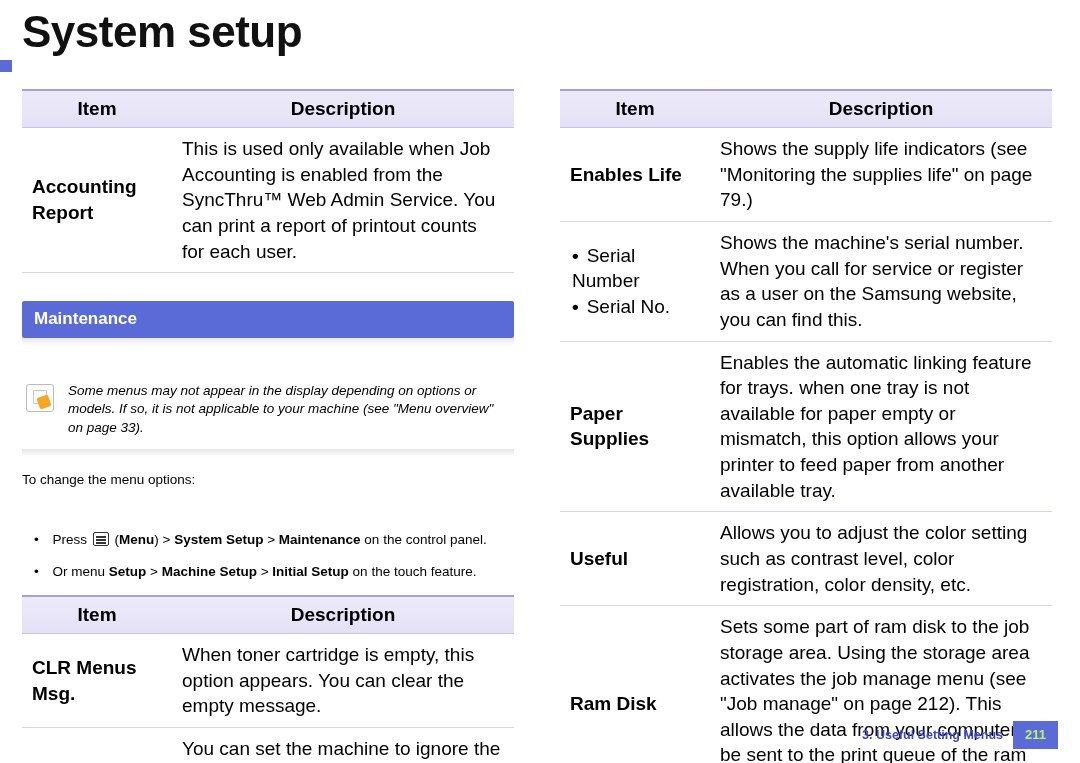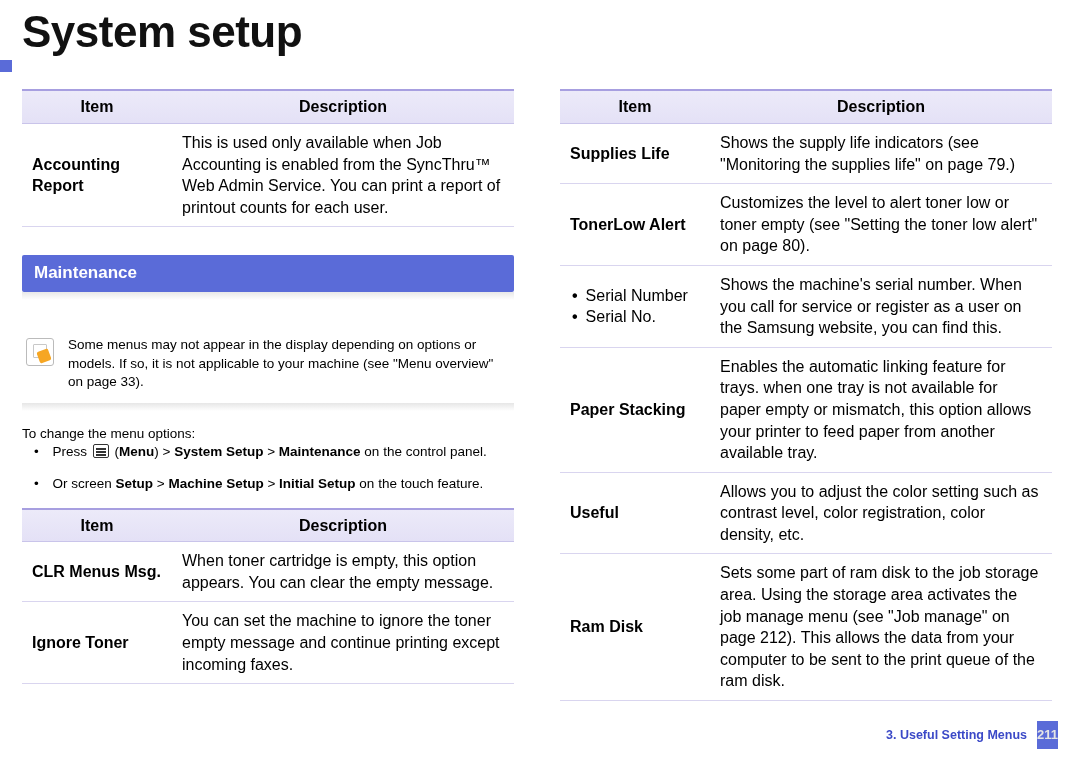--- a/index.html
+++ b/index.html
@@ -29,21 +29,21 @@
   .columns {
     display: flex;
     gap: 46px;
     padding: 20px 28px 0 22px;
   }
   .col { flex: 1; min-width: 0; }
 
   table.items {
     width: 100%;
     border-collapse: collapse;
-    font-size: 16px;
+    font-size: 19px;
   }
   table.items thead td {
     background: linear-gradient(#eceaf9, #e4e1f6);
     border-top: 2px solid #a79fe0;
     border-bottom: 1px solid #c9c4ea;
     text-align: center;
     font-weight: 700;
     color: #000;
     padding: 5px 8px;
   }
@@ -73,20 +73,21 @@
     height: 8px;
     background: linear-gradient(#e8e8e8, #fff);
   }
 
   .note-box {
     display: flex;
     gap: 14px;
     margin-top: 26px;
     padding: 10px 8px 12px 4px;
     font-size: 13.5px;
+    font-style: italic;
   }
   .note-icon {
     width: 28px; height: 28px;
     border: 1px solid #bbb;
     border-radius: 3px;
     background: #fff;
     position: relative;
     flex: none;
     margin-top: 2px;
   }
@@ -106,21 +107,21 @@
     border-radius: 2px;
     transform: rotate(-20deg);
   }
   .note-shadow {
     height: 8px;
     background: linear-gradient(#e6e6e6, #fff);
     margin-bottom: 14px;
   }
 
   .body-text { font-size: 13.5px; }
-  ul.steps { list-style: none; padding-left: 12px; font-size: 13.5px; }
+  ul.steps { list-style: none; padding-left: 12px; font-size: 13.5px; margin-top: 42px; }
   ul.steps li { margin-bottom: 14px; }
   ul.steps li::before { content: "•"; margin-right: 10px; }
 
   .menu-icon {
     display: inline-block;
     width: 16px; height: 14px;
     border: 1.5px solid #333;
     border-radius: 2px;
     position: relative;
     vertical-align: -2px;
@@ -140,22 +141,22 @@
     font-size: 12.5px;
     font-weight: 700;
     color: #3b49c7;
     display: flex;
     align-items: center;
     gap: 10px;
   }
   .page-num {
     display: inline-block;
     background: #5a6bd8;
-    color: #e5e5e5;
-    padding: 5px 0;
+    color: #bef264;
+    padding: 5px 12px;
     font-weight: 700;
     font-size: 13px;
   }
   b { font-weight: 700; }
 </style>
 </head>
 <body>
 
 <div class="page-title">System setup</div>
 <div class="title-acc"></div>
@@ -187,21 +188,21 @@
     </div>
     <div class="note-shadow"></div>
 
     <div class="body-text">To change the menu options:</div>
 
     <ul class="steps">
       <li>
         <span>Press </span><span class="menu-icon"></span><span> (</span><b>Menu</b><span>) &gt; </span><b>System Setup</b><span> &gt; </span><b>Maintenance</b><span> on the control panel.</span>
       </li>
       <li>
-        <span>Or screen </span><b>Setup</b><span> &gt; </span><b>Machine Setup</b><span> &gt; </span><b>Initial Setup</b><span> on the touch feature.</span>
+        <span>Or menu </span><b>Setup</b><span> &gt; </span><b>Machine Setup</b><span> &gt; </span><b>Initial Setup</b><span> on the touch feature.</span>
       </li>
     </ul>
 
     <table class="items" style="margin-top:6px">
       <thead>
         <tr>
           <td>Item</td>
           <td>Description</td>
         </tr>
       </thead>
@@ -221,38 +222,34 @@
   <div class="col">
     <table class="items">
       <thead>
         <tr>
           <td>Item</td>
           <td>Description</td>
         </tr>
       </thead>
       <tbody>
         <tr>
-          <td class="item">Supplies Life</td>
+          <td class="item">Enables Life</td>
           <td>Shows the supply life indicators (see "Monitoring the supplies life" on page 79.)</td>
-        </tr>
-        <tr>
-          <td class="item">TonerLow Alert</td>
-          <td>Customizes the level to alert toner low or toner empty (see "Setting the toner low alert" on page 80).</td>
         </tr>
         <tr>
           <td class="item">
             <ul>
               <li>Serial Number</li>
               <li>Serial No.</li>
             </ul>
           </td>
           <td>Shows the machine's serial number. When you call for service or register as a user on the Samsung website, you can find this.</td>
         </tr>
         <tr>
-          <td class="item">Paper Stacking</td>
+          <td class="item">Paper Supplies</td>
           <td>Enables the automatic linking feature for trays. when one tray is not available for paper empty or mismatch, this option allows your printer to feed paper from another available tray.</td>
         </tr>
         <tr>
           <td class="item">Useful</td>
           <td>Allows you to adjust the color setting such as contrast level, color registration, color density, etc.</td>
         </tr>
         <tr>
           <td class="item">Ram Disk</td>
           <td>Sets some part of ram disk to the job storage area. Using the storage area activates the job manage menu (see "Job manage" on page 212). This allows the data from your computer to be sent to the print queue of the ram disk.</td>
         </tr>

